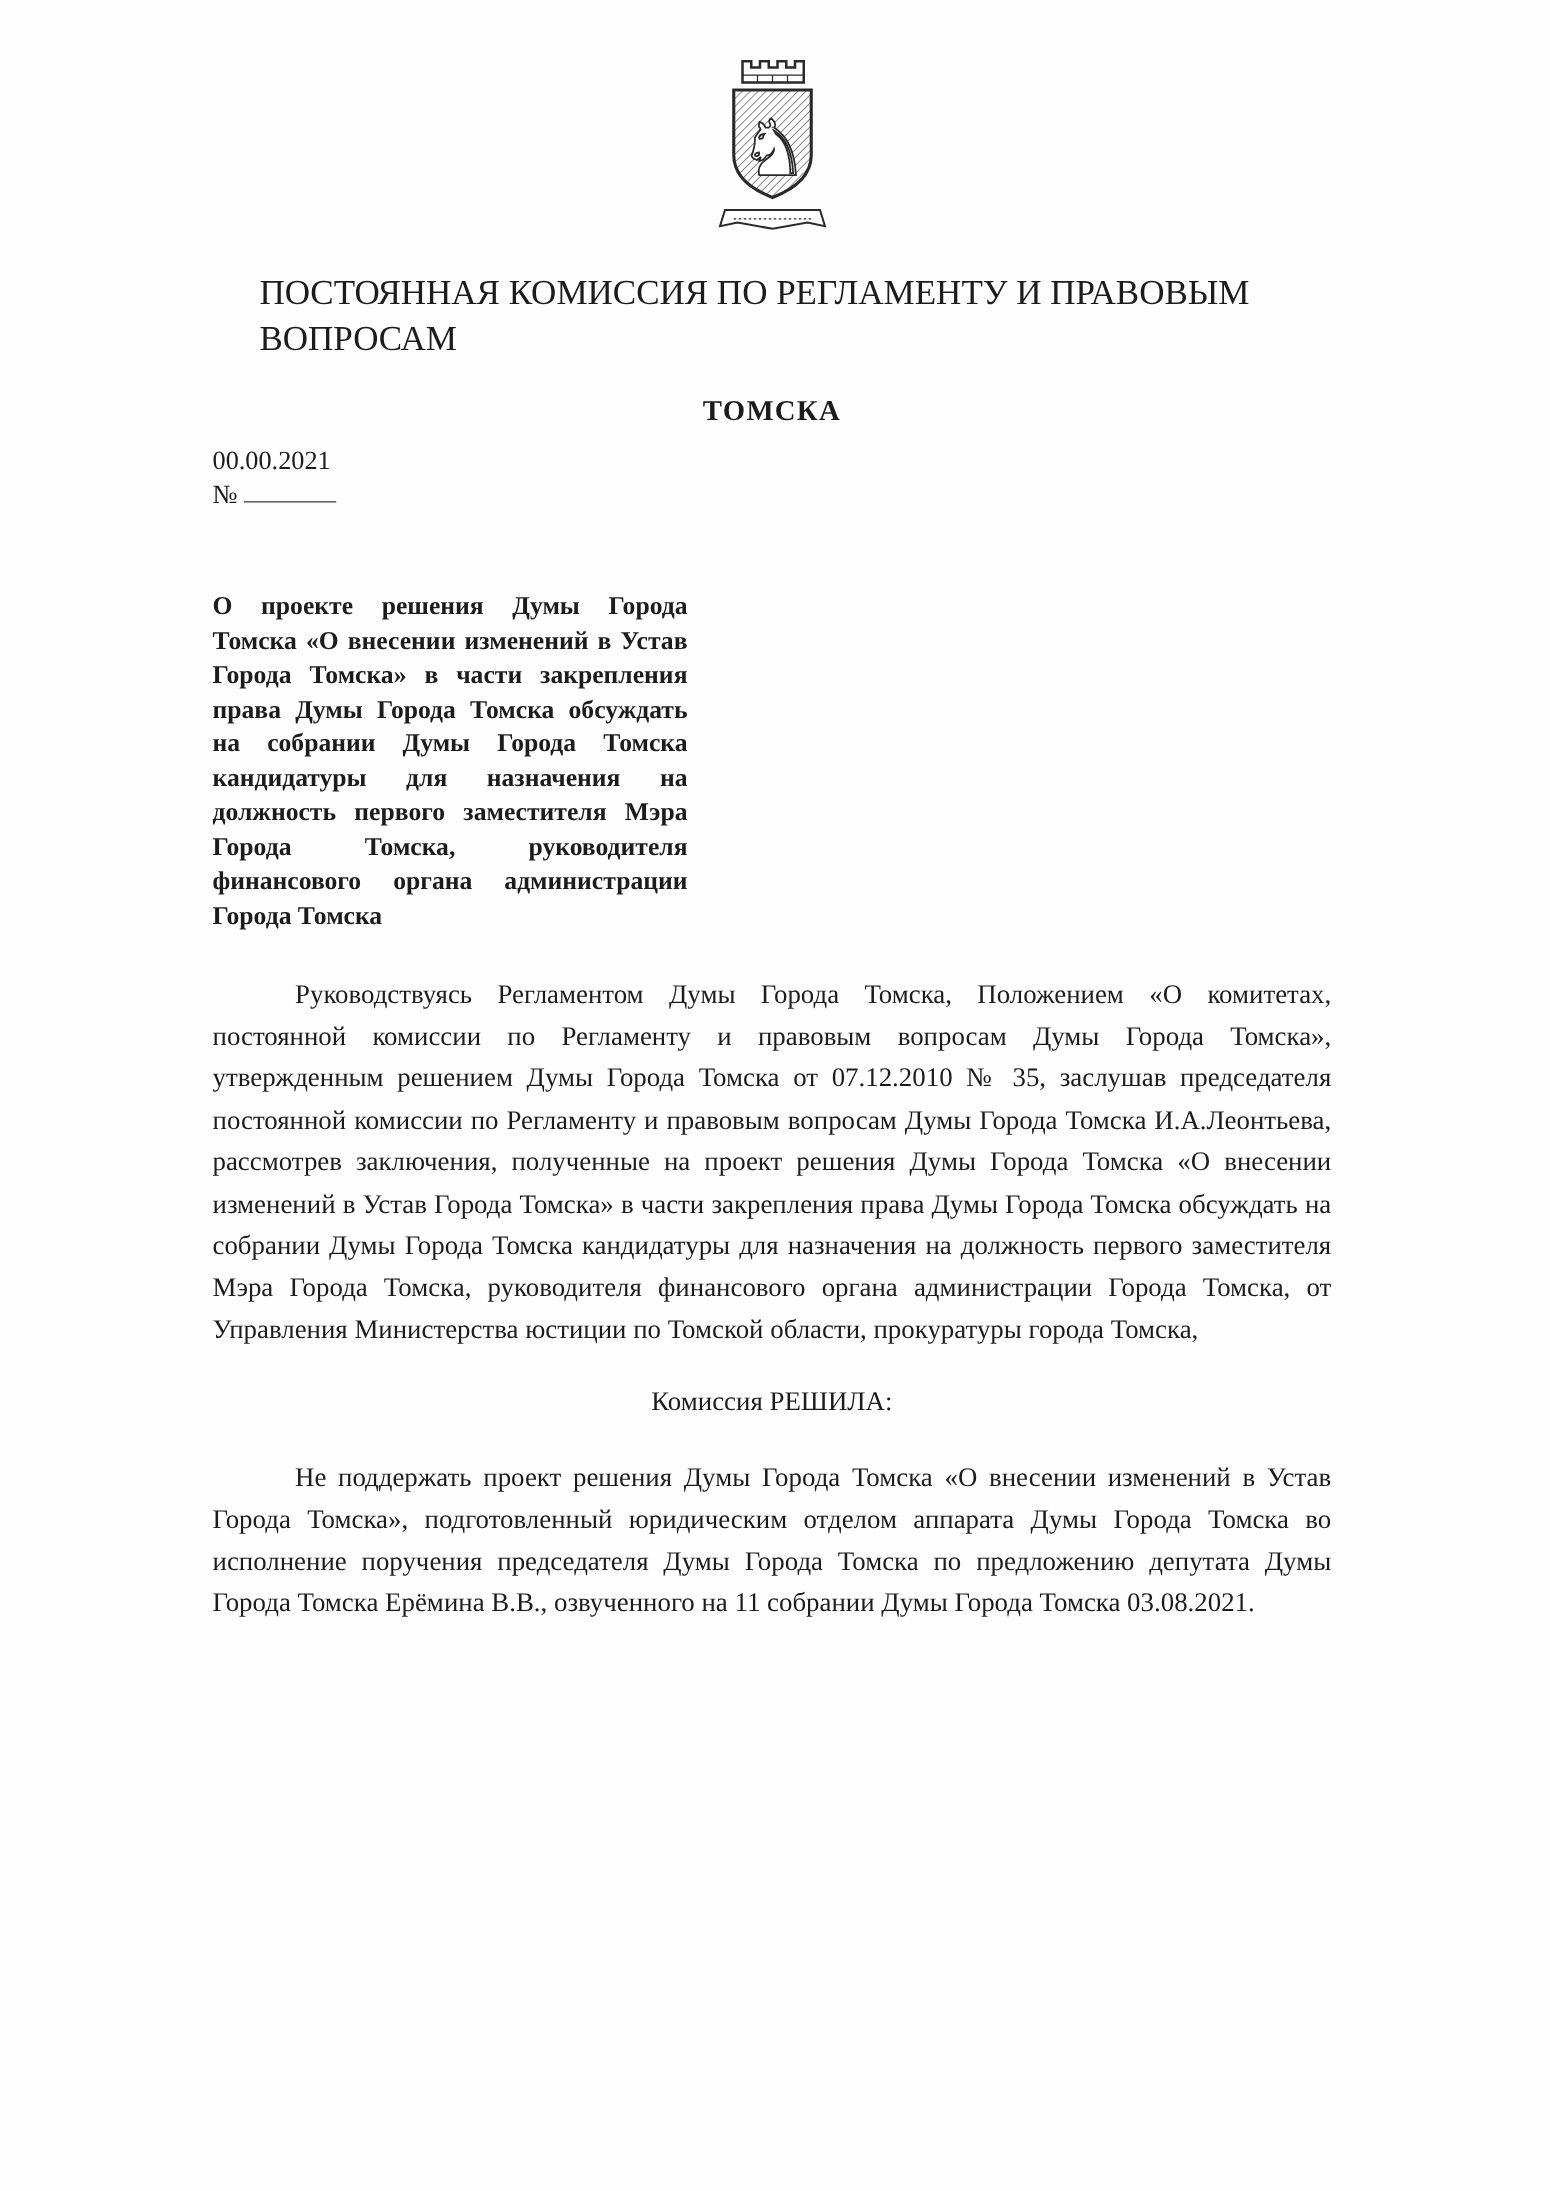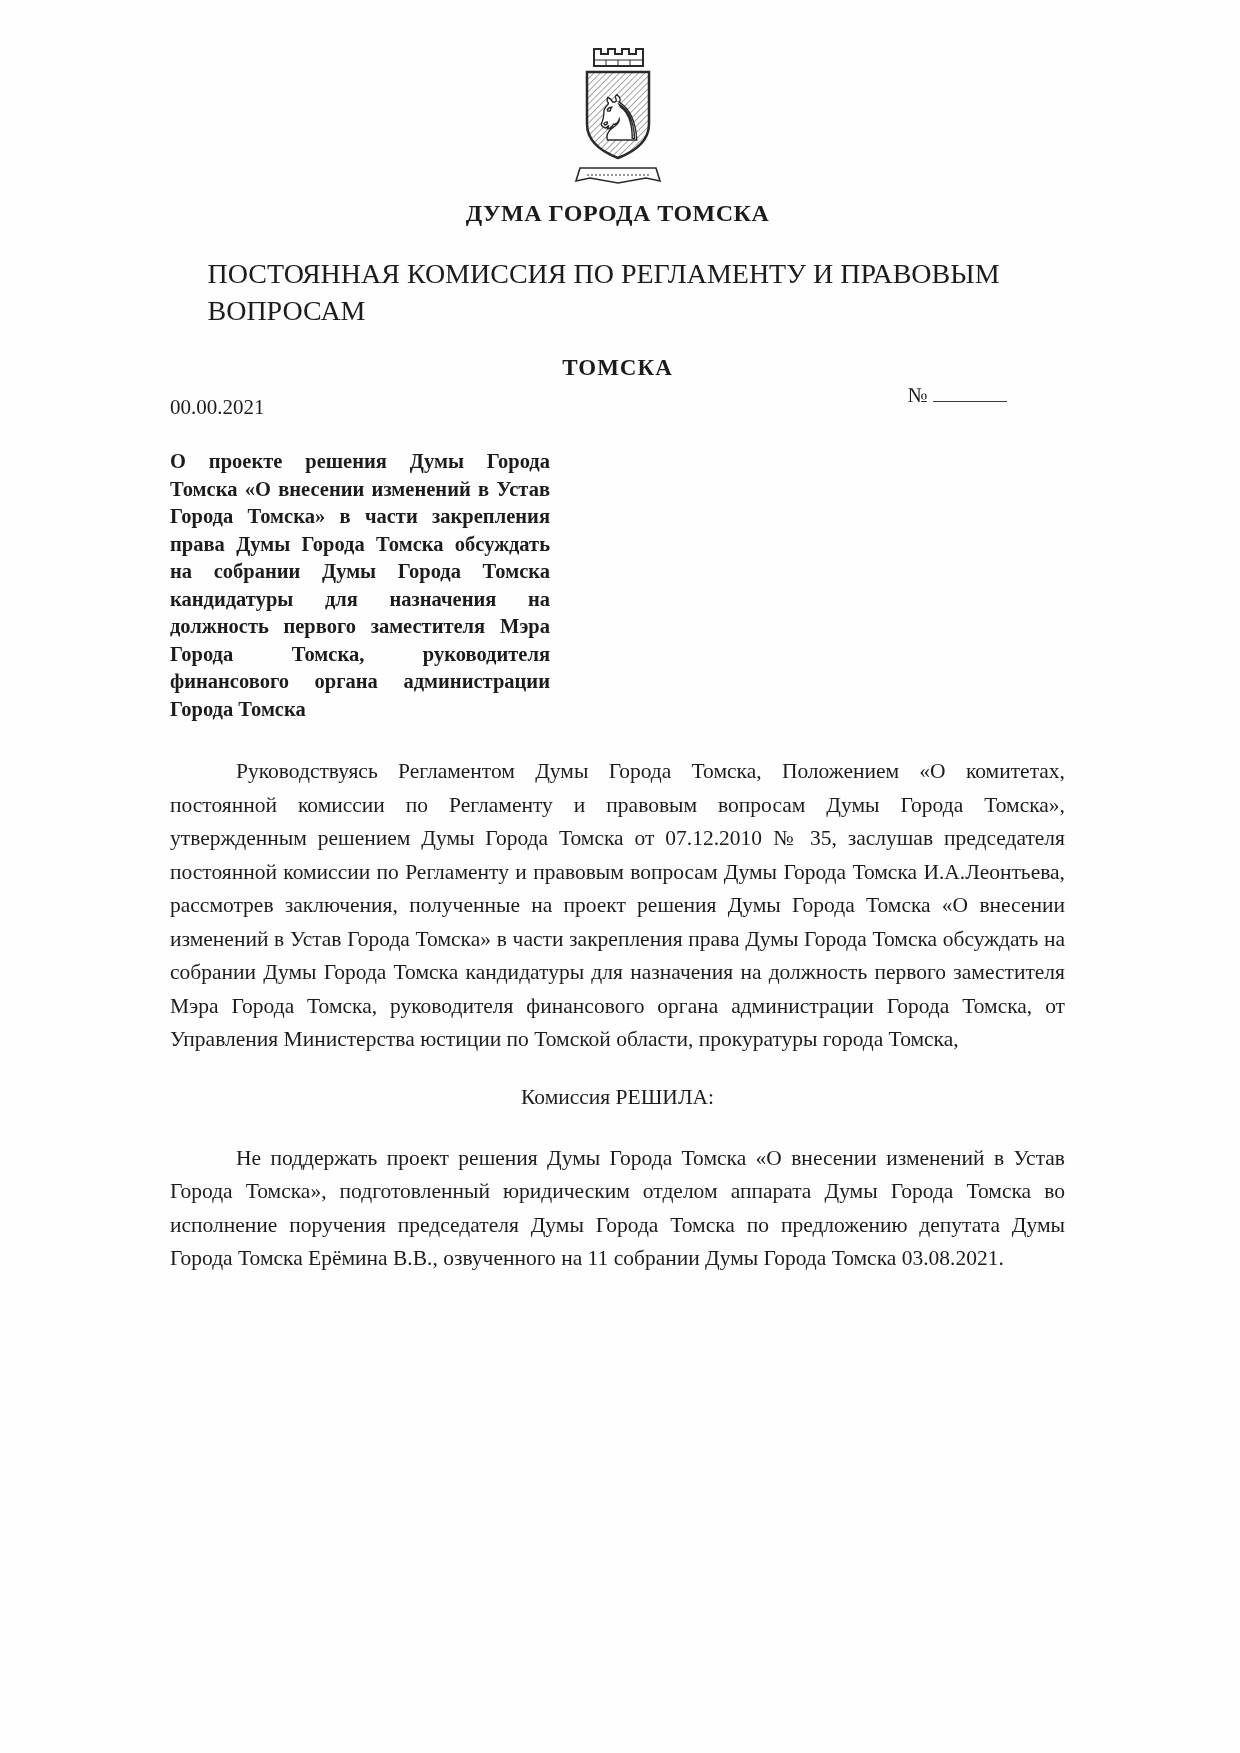--- a/index.html
+++ b/index.html
@@ -27,30 +27,31 @@
     text-align: center; font-weight: bold; font-size: 23px;
     margin-top: 26px; letter-spacing: 1px;
   }
   .draft {
     text-align: right; font-weight: bold; font-size: 22px;
     margin-top: 24px; padding-right: 8px;
   }
   .meta-row {
     display: flex; justify-content: space-between; align-items: flex-start;
     margin-top: 0px;
+    flex-direction: column;
   }
   .date { font-size: 21px; padding-top: 14px; }
   .num { font-size: 21px; margin-right: 58px; white-space: nowrap; }
   .blank-line {
     display: inline-block; width: 74px; height: 1em;
     border-bottom: 1.6px solid #3a3a3a; vertical-align: baseline;
   }
   .subject {
     width: 380px; font-weight: bold; font-size: 20.5px; line-height: 27.5px;
-    text-align: justify; margin-top: 28px;
+    text-align: justify; margin-top: 64px;
   }
   .para {
     font-size: 21.5px; line-height: 33.5px; text-align: justify; text-indent: 66px;
   }
   .preamble { margin-top: 32px; }
   .decision-heading { text-align: center; font-size: 21.5px; margin-top: 28px; }
   .resolution { margin-top: 32px; }
   .signature-row {
     display: flex; justify-content: space-between;
     font-size: 21.5px; margin-top: 62px;
@@ -81,21 +82,20 @@
         <path d="M14,36 h62 v52 q0,22 -31,34 q-31,-12 -31,-34 z" fill="url(#hatch)" stroke="#2a2a2a" stroke-width="2.5"></path>
 
         <text x="46" y="104" font-size="62" text-anchor="middle" font-family="DejaVu Sans, sans-serif" fill="#ffffff" stroke="#2a2a2a" stroke-width="1.4">♞</text>
 
         <path d="M7,132 L83,132 L87,145 L73,142 L45,147 L17,142 L3,145 Z" fill="#ffffff" stroke="#2a2a2a" stroke-width="1.6"></path>
         <line x1="14" y1="139" x2="76" y2="139" stroke="#2a2a2a" stroke-width="1" stroke-dasharray="2,2"></line>
       </svg>
     </span>
   </div>
 
-  <div class="org-name">ДУМА ГОРОДА ТОМСКА</div>
 
   <div class="commission-name">ПОСТОЯННАЯ КОМИССИЯ ПО РЕГЛАМЕНТУ И ПРАВОВЫМ ВОПРОСАМ</div>
 
   <div class="doc-type">ТОМСКА</div>
 
 
   <div class="meta-row">
     <span class="date">00.00.2021</span>
     <span class="num"><span>№</span> <span class="blank-line"></span></span>
   </div>

